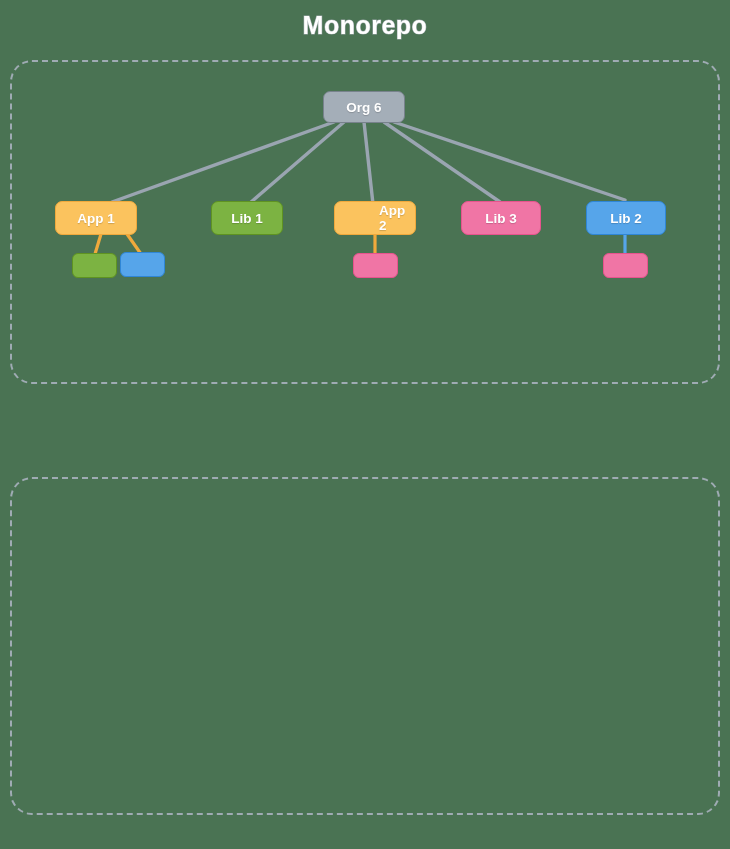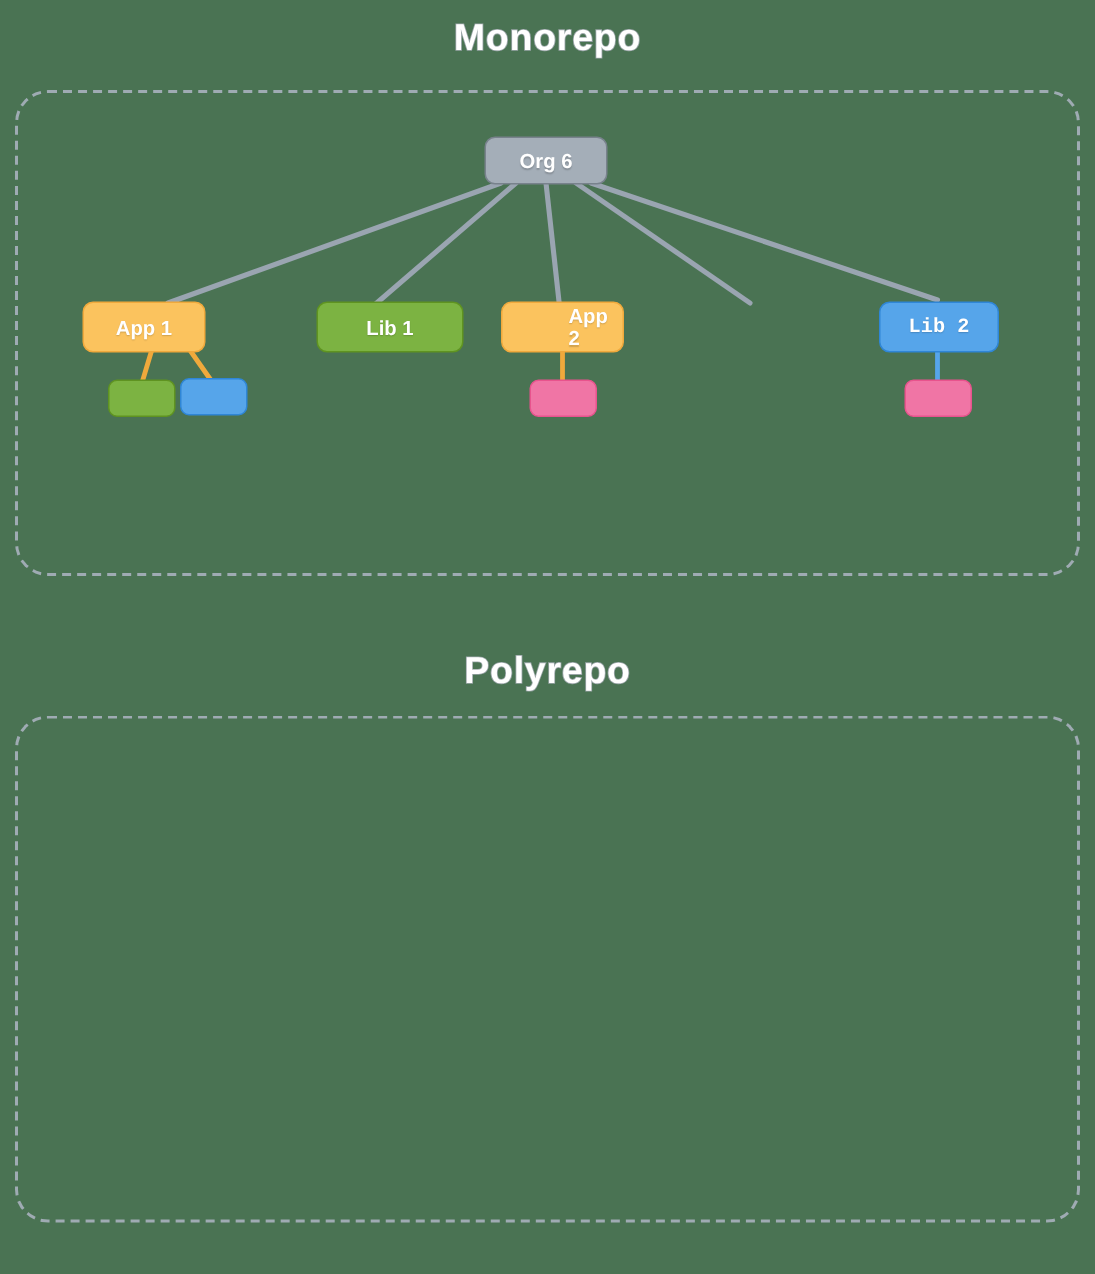--- a/index.html
+++ b/index.html
@@ -114,39 +114,41 @@
     </g>
   </svg>
 
   <div class="node-box node-org" style="left:323px; top:91px; width:82px; height:32px;">
     <span>Org 6</span>
   </div>
 
   <div class="node-box node-app" style="left:55px; top:201px; width:82px; height:34px;">
     <span>App 1</span>
   </div>
-  <div class="node-box node-lib-g" style="left:211px; top:201px; width:98px; height:34px;">
+  <div class="node-box node-lib-g" style="left:211px; top:201px; width:72px; height:34px;">
     <span>Lib 1</span>
   </div>
   <div class="node-box node-app" style="left:334px; top:201px; width:82px; height:34px;padding-left:44px;">
     <span>App 2</span>
   </div>
-  <div class="node-box node-lib-b" style="left:586px; top:201px; width:80px; height:34px;font-family:Liberation Mono, monospace;">
+  <div class="node-box node-lib-p" style="left:461px; top:201px; width:80px; height:34px;">
+    <span>Lib 3</span>
+  </div>
+  <div class="node-box node-lib-b" style="left:586px; top:201px; width:80px; height:34px;">
     <span>Lib 2</span>
   </div>
 
   <div class="leaf-box leaf-green" style="left:72px; top:253px; width:45px; height:25px;"></div>
   <div class="leaf-box leaf-blue" style="left:120px; top:252px; width:45px; height:25px;"></div>
   <div class="leaf-box leaf-pink" style="left:353px; top:253px; width:45px; height:25px;"></div>
   <div class="leaf-box leaf-pink" style="left:603px; top:253px; width:45px; height:25px;"></div>
 </div>
 
 <div class="panel" id="polyrepo-panel">
 
-  <div class="panel-title" id="polyrepo-title">Polyrepo</div>
 
   <div class="dashed-container" id="polyrepo-box"></div>
 
   <svg class="svg-layer">
     <defs>
       <marker id="ah-green" markerWidth="7" markerHeight="7" refX="5.4" refY="3.2" orient="auto">
         <path d="M0,0 L6.6,3.2 L0,6.4 L1.6,3.2 Z" fill="#6cb02f"></path>
       </marker>
       <marker id="ah-red" markerWidth="7" markerHeight="7" refX="5.4" refY="3.2" orient="auto">
         <path d="M0,0 L6.6,3.2 L0,6.4 L1.6,3.2 Z" fill="#fa6a6e"></path>

